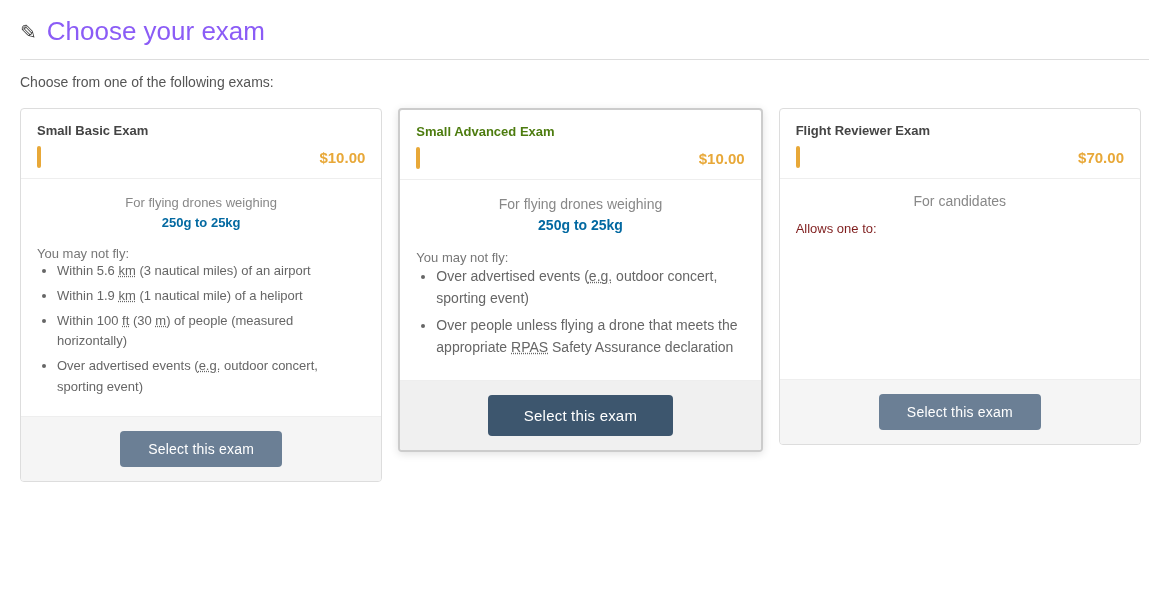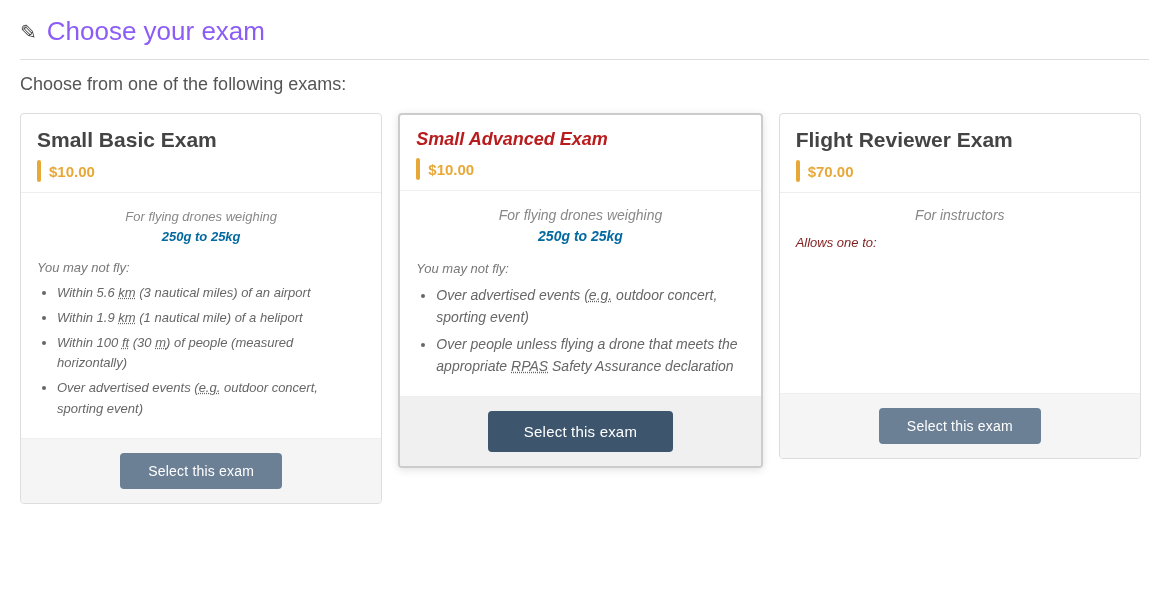--- a/index.html
+++ b/index.html
@@ -25,21 +25,21 @@
       font-weight: 400;
       color: #8b5cf6;
     }
 
     .edit-icon {
       font-size: 20px;
       color: #444;
     }
 
     .subtitle {
-      font-size: 18px;
+      font-size: 14px;
       color: #555;
       margin-bottom: 18px;
     }
 
     .cards-container {
       display: flex;
       gap: 0;
       align-items: flex-start;
     }
 
@@ -61,55 +61,54 @@
       box-shadow: 0 2px 8px rgba(0,0,0,0.12);
       z-index: 1;
     }
 
     .card-header {
       padding: 14px 16px 10px 16px;
       border-bottom: 1px solid #eee;
     }
 
     .card-title {
-      font-size: 21px;
+      font-size: 13px;
       font-weight: 600;
       color: #444;
       margin-bottom: 8px;
     }
 
     .exam-card.featured .card-title {
-      font-size: 18px;
-      color: #b91c1c;
-      font-style: italic;
+      font-size: 13px;
+      color: #4d7c0f;
     }
 
     .price-row {
       display: flex;
       align-items: center;
       gap: 8px;
+      justify-content: space-between;
     }
 
     .price-bar {
       width: 4px;
       height: 22px;
       background: #e8a838;
       border-radius: 2px;
     }
 
     .price-value {
       font-size: 15px;
       font-weight: 600;
       color: #e8a838;
     }
 
     .card-body {
       padding: 14px 16px;
       min-height: 200px;
-      font-style: italic;
     }
 
     .drone-description {
       text-align: center;
       color: #888;
       font-size: 13px;
       margin-bottom: 14px;
       line-height: 1.5;
     }
 
@@ -119,21 +118,20 @@
 
     .drone-weight {
       font-weight: 700;
       color: #0369a1;
       display: block;
     }
 
     .section-label {
       color: #777;
       font-size: 13px;
-      margin-bottom: 8px;
     }
 
     .restrictions-list {
       list-style: disc;
       padding-left: 20px;
       color: #666;
       font-size: 13px;
       line-height: 1.6;
     }
 
@@ -256,20 +254,20 @@
 
   <div class="exam-card">
     <div class="card-header">
       <div class="card-title">Flight Reviewer Exam</div>
       <div class="price-row">
         <div class="price-bar"></div>
         <span class="price-value">$70.00</span>
       </div>
     </div>
     <div class="card-body">
-      <p class="instructor-label">For instructors</p>
+      <p class="instructor-label">For candidates</p>
       <p class="allows-label">Allows one to:</p>
     </div>
     <div class="card-footer">
       <button class="select-btn">Select this exam</button>
     </div>
   </div>
 </div>
 
 </body></html>

